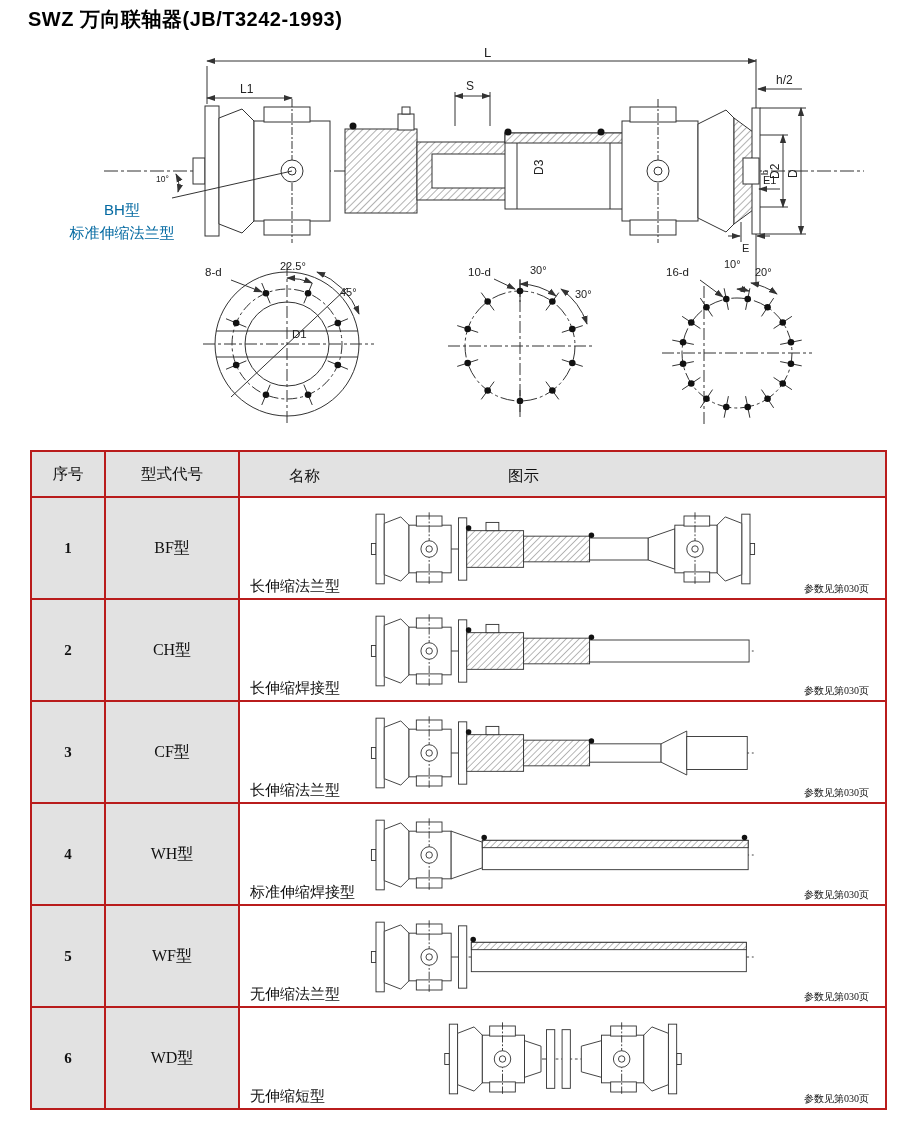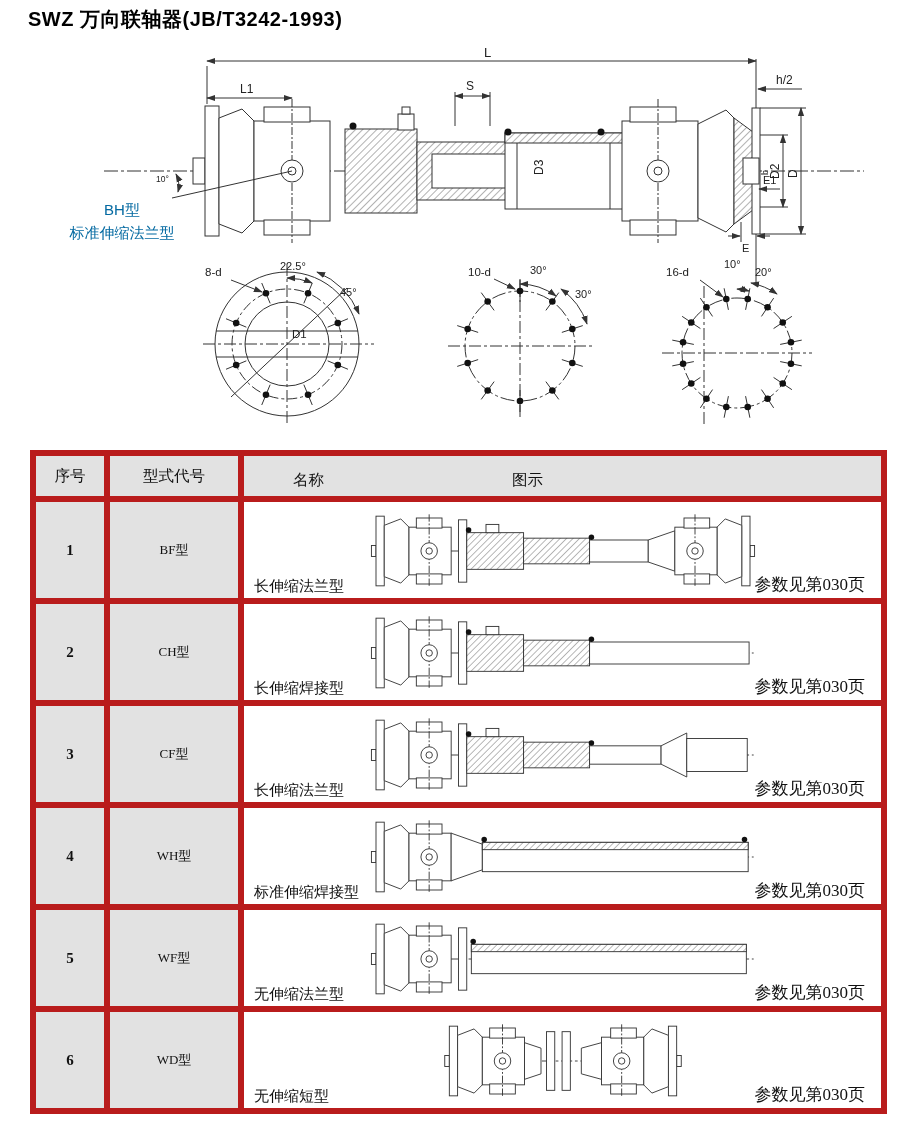--- a/index.html
+++ b/index.html
@@ -7,32 +7,32 @@
 body{width:900px;height:1122px;position:relative;font-family:"Liberation Serif",serif;color:#111}
 .page{position:absolute;inset:0;background:#fff;overflow:hidden}
 .title{position:absolute;left:28px;top:6px;font-family:Liberation Sans, sans-serif;
   font-size:20px;font-weight:bold;letter-spacing:.5px;color:#000}
 .bh-label{position:absolute;left:48px;top:199px;width:148px;text-align:center;
   font-family:"Liberation Sans",sans-serif;font-size:15px;line-height:1.5;color:#0369a1}
 svg.main{position:absolute;left:0;top:46px}
 svg text{font-family:"Liberation Sans",sans-serif;fill:#222}
 table.types{position:absolute;left:30px;top:450px;width:857px;border-collapse:collapse;
   font-size:15px;color:#111;table-layout:fixed}
-.types th,.types td{border:6px solid #b91c1c}
+.types th,.types td{border:2px solid #b91c1c}
 .types{border:1.5px solid #2a2a2a;border-bottom:2.5px solid #2a2a2a}
 .types thead th{height:46px;background:#e2e2e2;font-weight:normal;font-size:15.5px}
 .types thead th.h3{position:relative}
 .types thead th.h3 .h-name{position:absolute;left:49px;top:14px}
 .types thead th.h3 .h-diag{position:absolute;left:268px;top:14px}
 .types td.c1{background:#e2e2e2;text-align:center;font-weight:bold;font-size:15px}
-.types td.c2{background:#e2e2e2;text-align:center;font-size:13px}
+.types td.c2{background:#e2e2e2;text-align:center;font-size:16px}
 .types td.c3{position:relative;background:#fff;height:102px;padding:0}
 .types td.c3 svg{display:block;margin:2px auto 0}
 .types .nm{position:absolute;left:10px;bottom:2px;font-size:15px}
-.types .note{position:absolute;right:16px;bottom:2px;font-size:17px}
+.types .note{position:absolute;right:16px;bottom:2px;font-size:10px}
 </style>
 </head>
 <body>
 
 <div class="page">
 
   <svg width="0" height="0" style="position:absolute" aria-hidden="true">
     <defs>
       <pattern id="hatch" width="5" height="5" patternUnits="userSpaceOnUse" patternTransform="rotate(45)">
         <rect width="5" height="5" fill="#fff"></rect>

